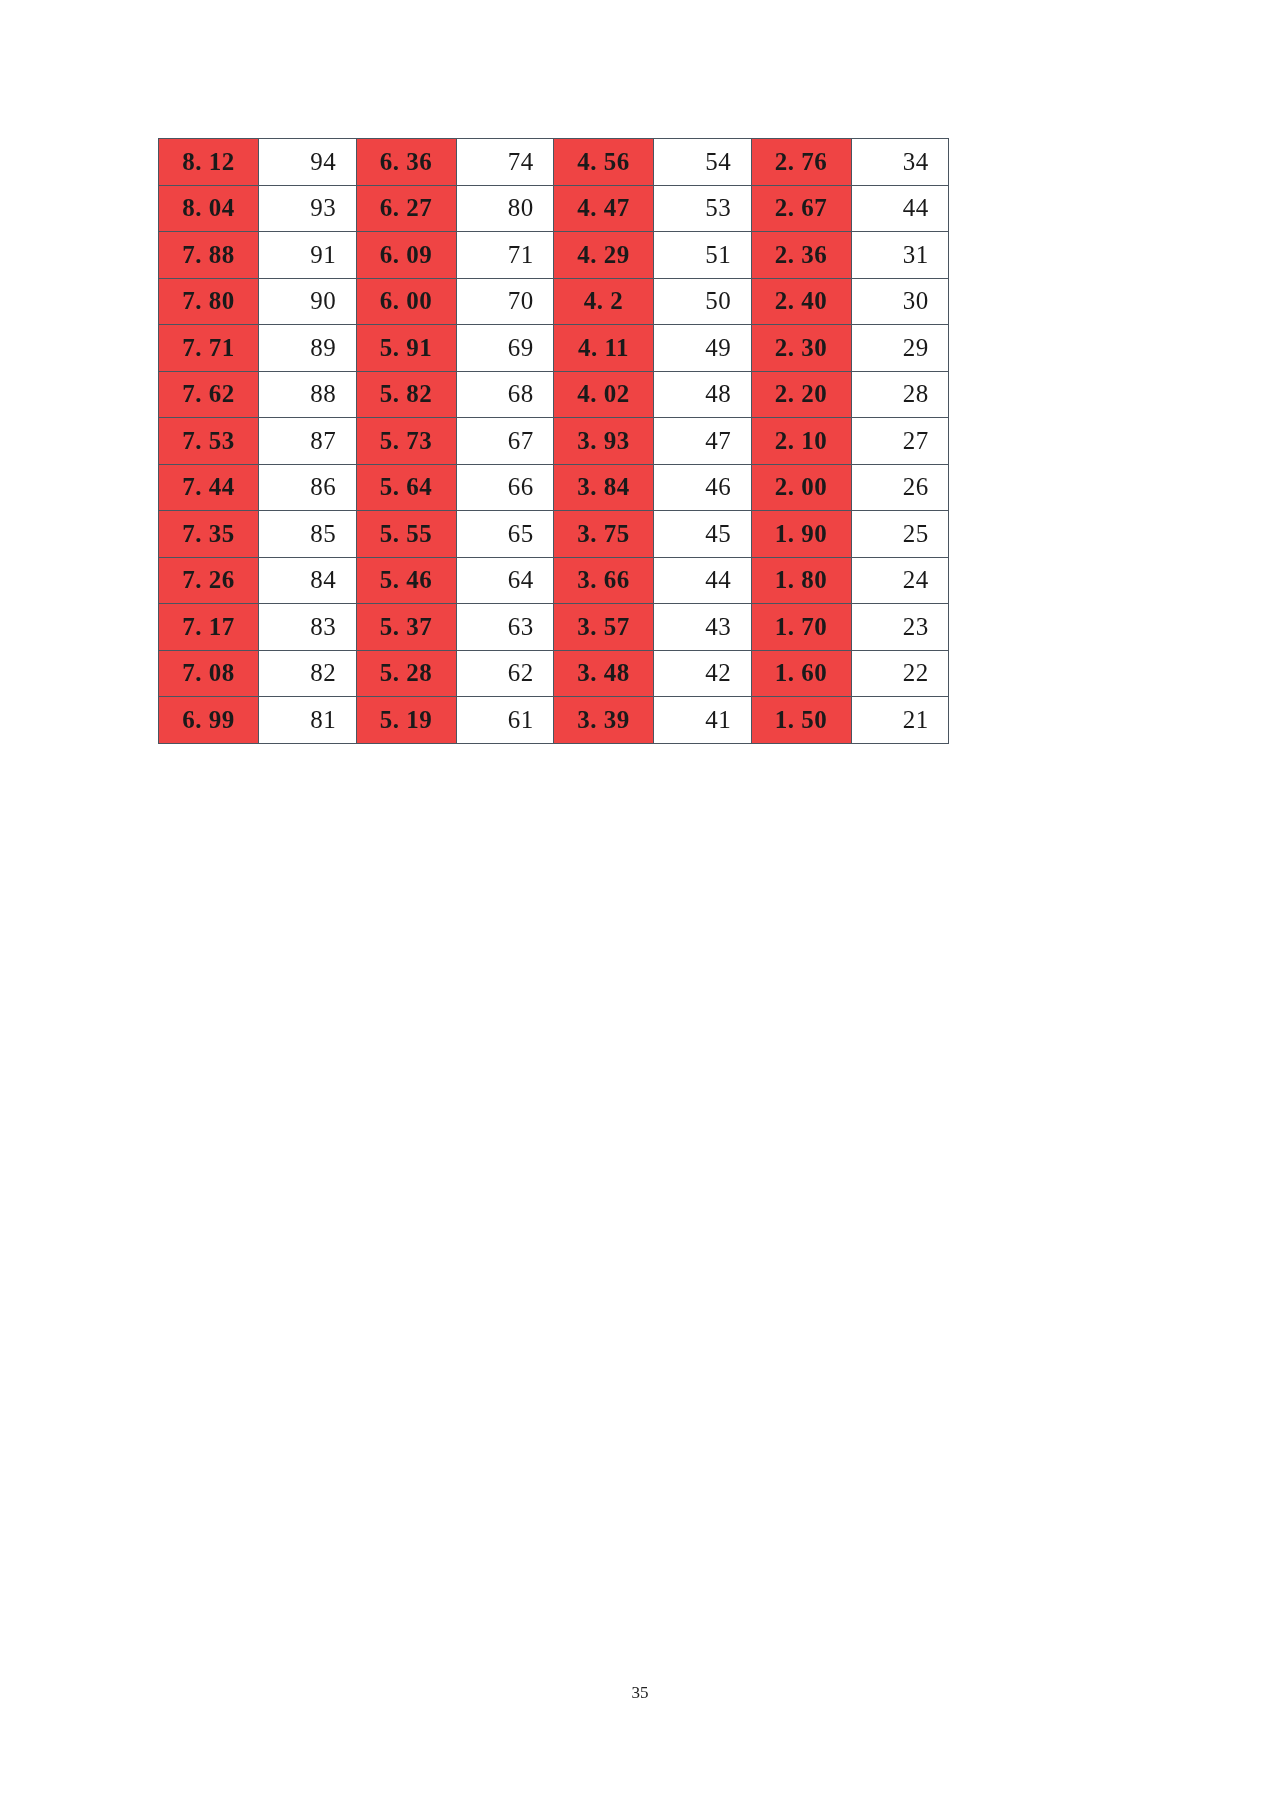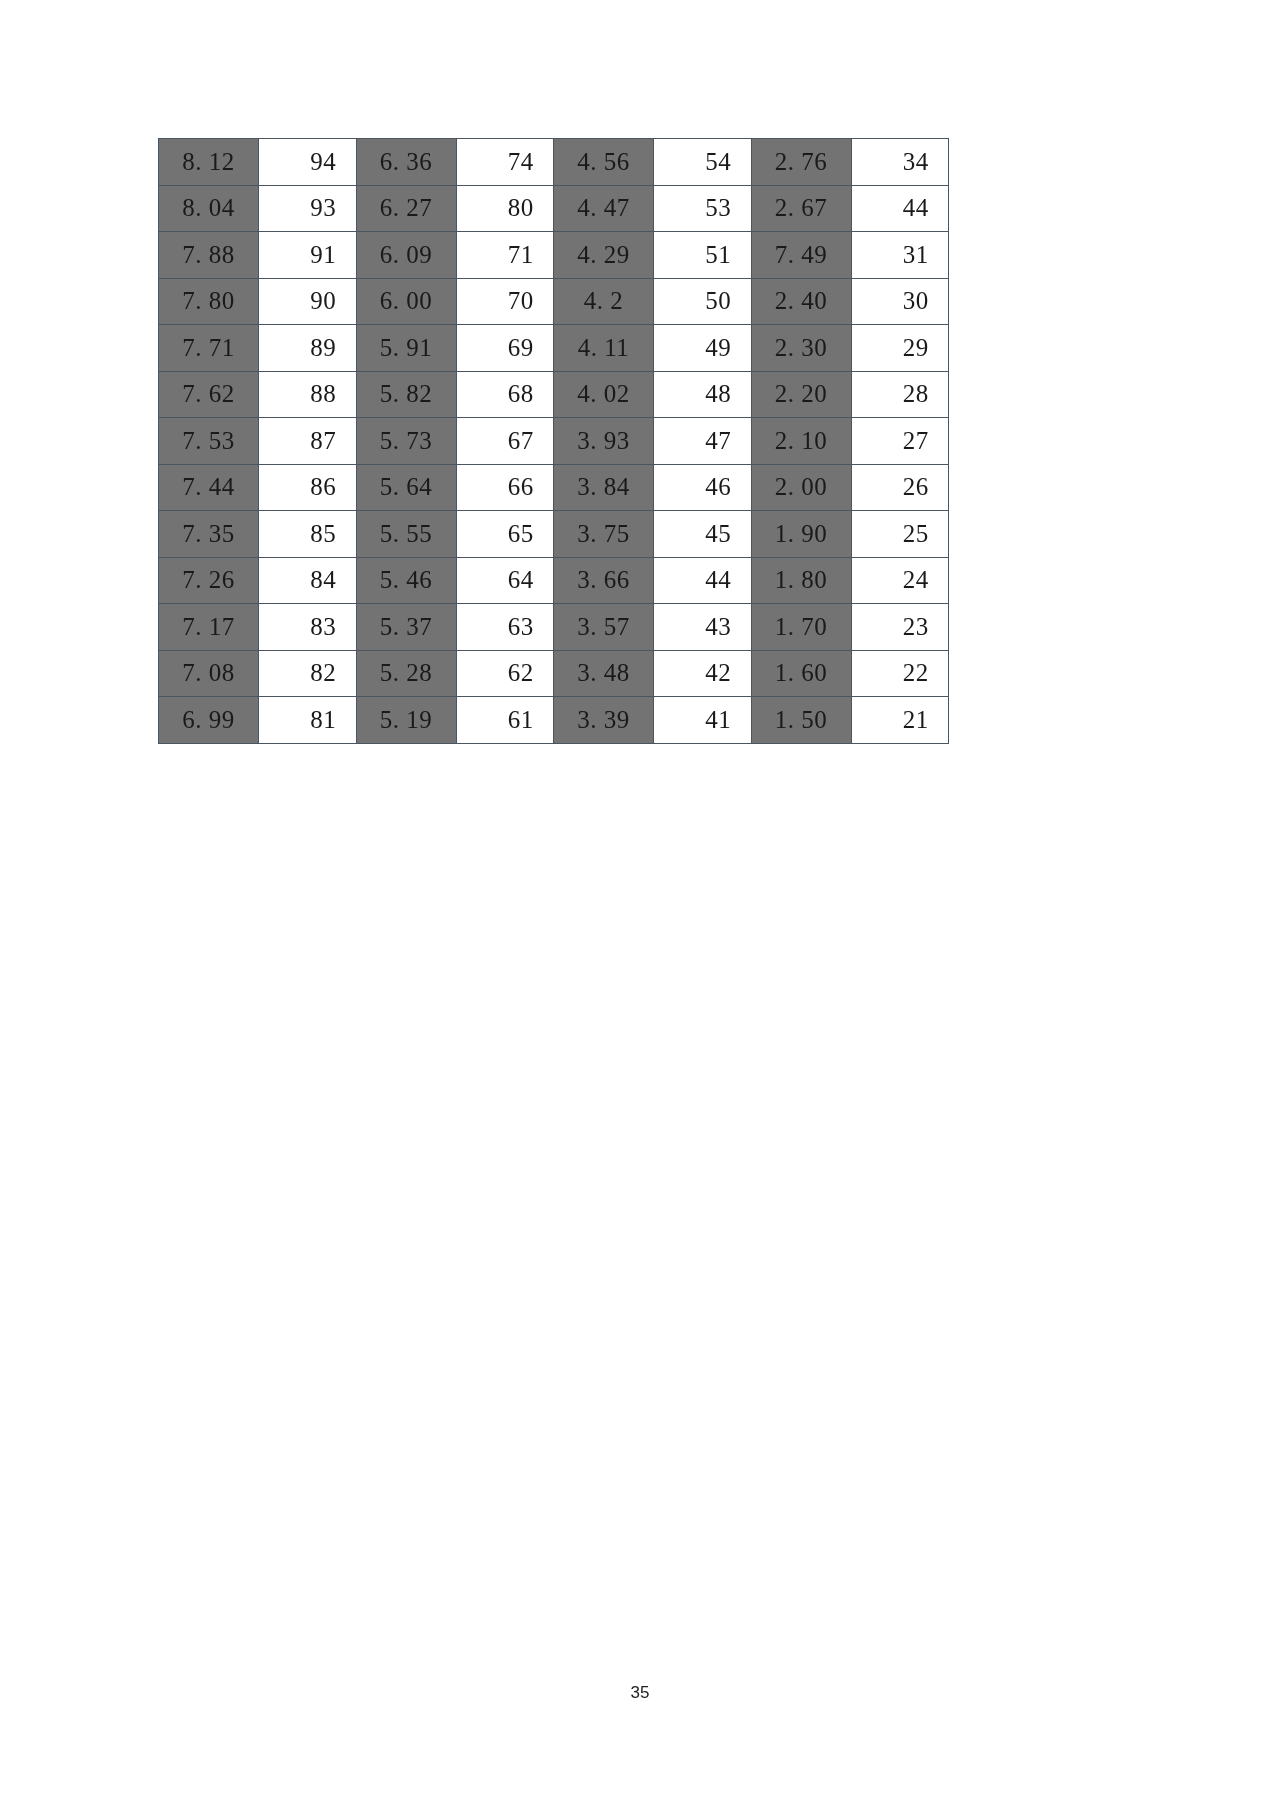--- a/index.html
+++ b/index.html
@@ -42,39 +42,40 @@
     vertical-align: middle;
     font-size: 25px;
     color: #1a1a1a;
     font-family: "Liberation Serif", "DejaVu Serif", serif;
     padding: 0;
     letter-spacing: 0.5px;
   }
 
   
   table.data-table td.shaded {
-    background: #737373;
+    background: #ef4444;
+    font-weight: bold;
   }
   table.data-table td.plain {
     background: #ffffff;
     padding-left: 32px;
   }
 
   
   col.c-val  { width: 100px; }
   col.c-idx  { width: 97.5px; }
 
   
   .page-number {
     position: absolute;
     left: 0;
     right: 0;
     top: 1683px;
     text-align: center;
-    font-family: Liberation Sans, sans-serif;
+    font-family: Liberation Serif, serif;
     font-size: 17px;
     color: #222222;
   }
 </style>
 </head>
 <body>
 
 <div class="page">
 
   <div class="table-wrap">
@@ -110,21 +111,21 @@
             <td class="shaded">2. 67</td>
             <td class="plain">44</td>
           </tr>
           <tr>
             <td class="shaded">7. 88</td>
             <td class="plain">91</td>
             <td class="shaded">6. 09</td>
             <td class="plain">71</td>
             <td class="shaded">4. 29</td>
             <td class="plain">51</td>
-            <td class="shaded">7. 49</td>
+            <td class="shaded">2. 36</td>
             <td class="plain">31</td>
           </tr>
           <tr>
             <td class="shaded">7. 80</td>
             <td class="plain">90</td>
             <td class="shaded">6. 00</td>
             <td class="plain">70</td>
             <td class="shaded">4. 2</td>
             <td class="plain">50</td>
             <td class="shaded">2. 40</td>

